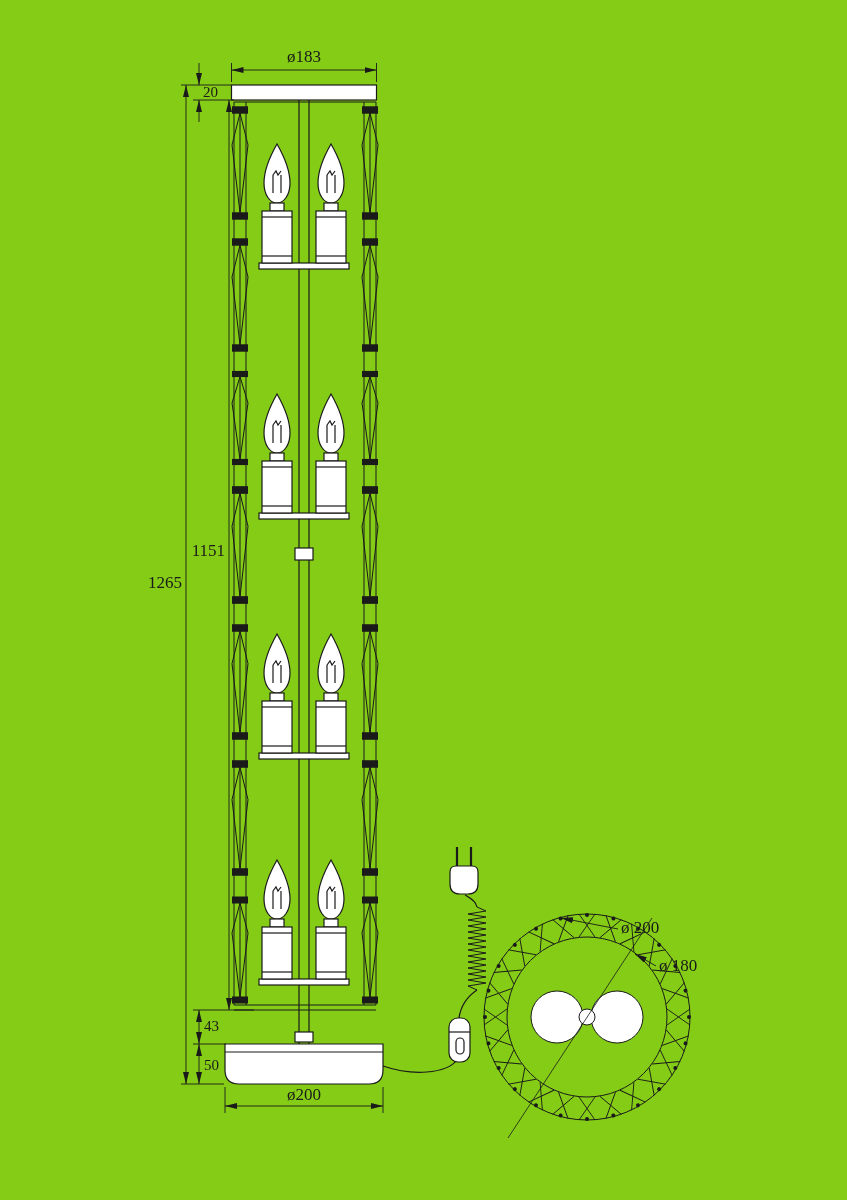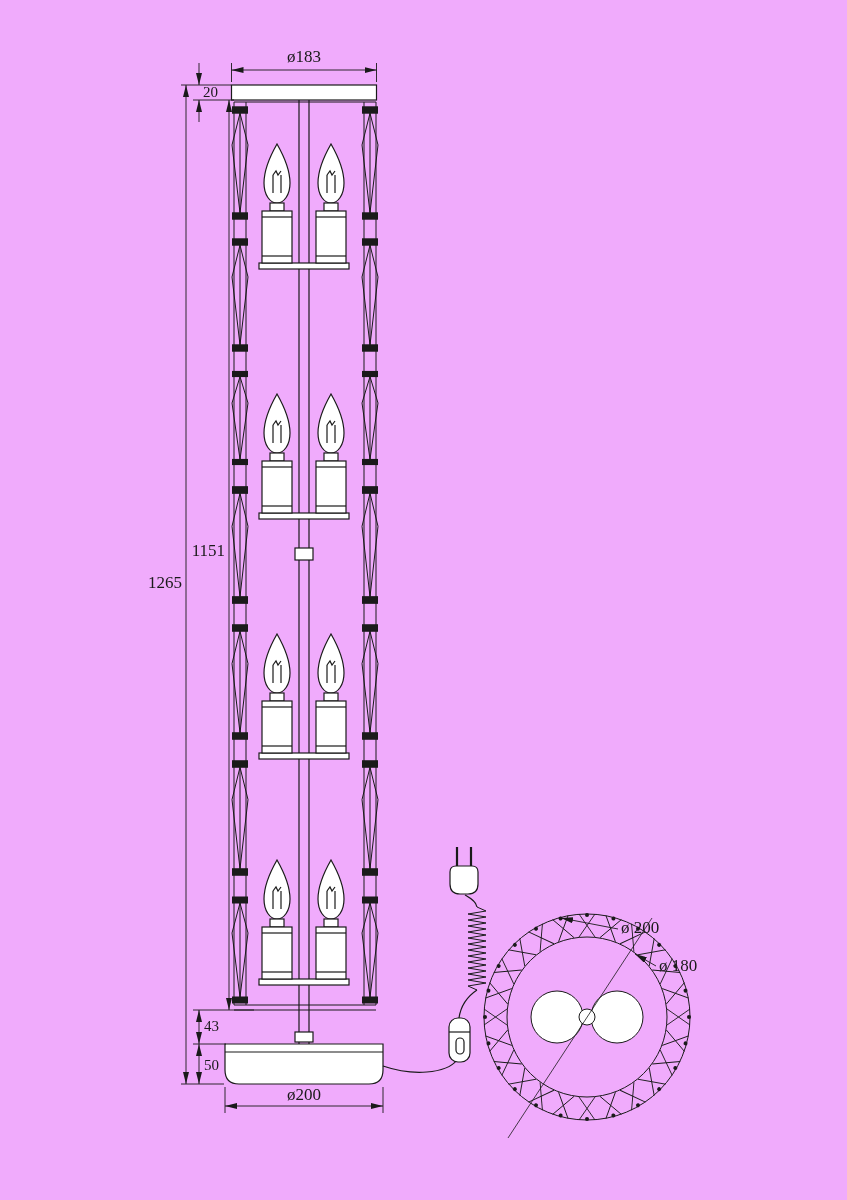--- a/index.html
+++ b/index.html
@@ -1,16 +1,16 @@
 <!DOCTYPE html>
 <html><head>
 <meta charset="utf-8">
 <style>
   html,body { margin:0; padding:0; background:#ffffff; }
-  .page { width:847px; height:1200px; background:#f0abfc; position:relative; overflow:hidden; }
+  .page { width:847px; height:1200px; background:#84cc16; position:relative; overflow:hidden; }
   svg { display:block; }
   .lbl {
     font-family: "Liberation Serif", serif;
     font-size: 17px;
     fill: #1a1a1a;
     stroke: none;
   }
   .lbl-sm { font-size: 15px; }
 </style>
 </head>

